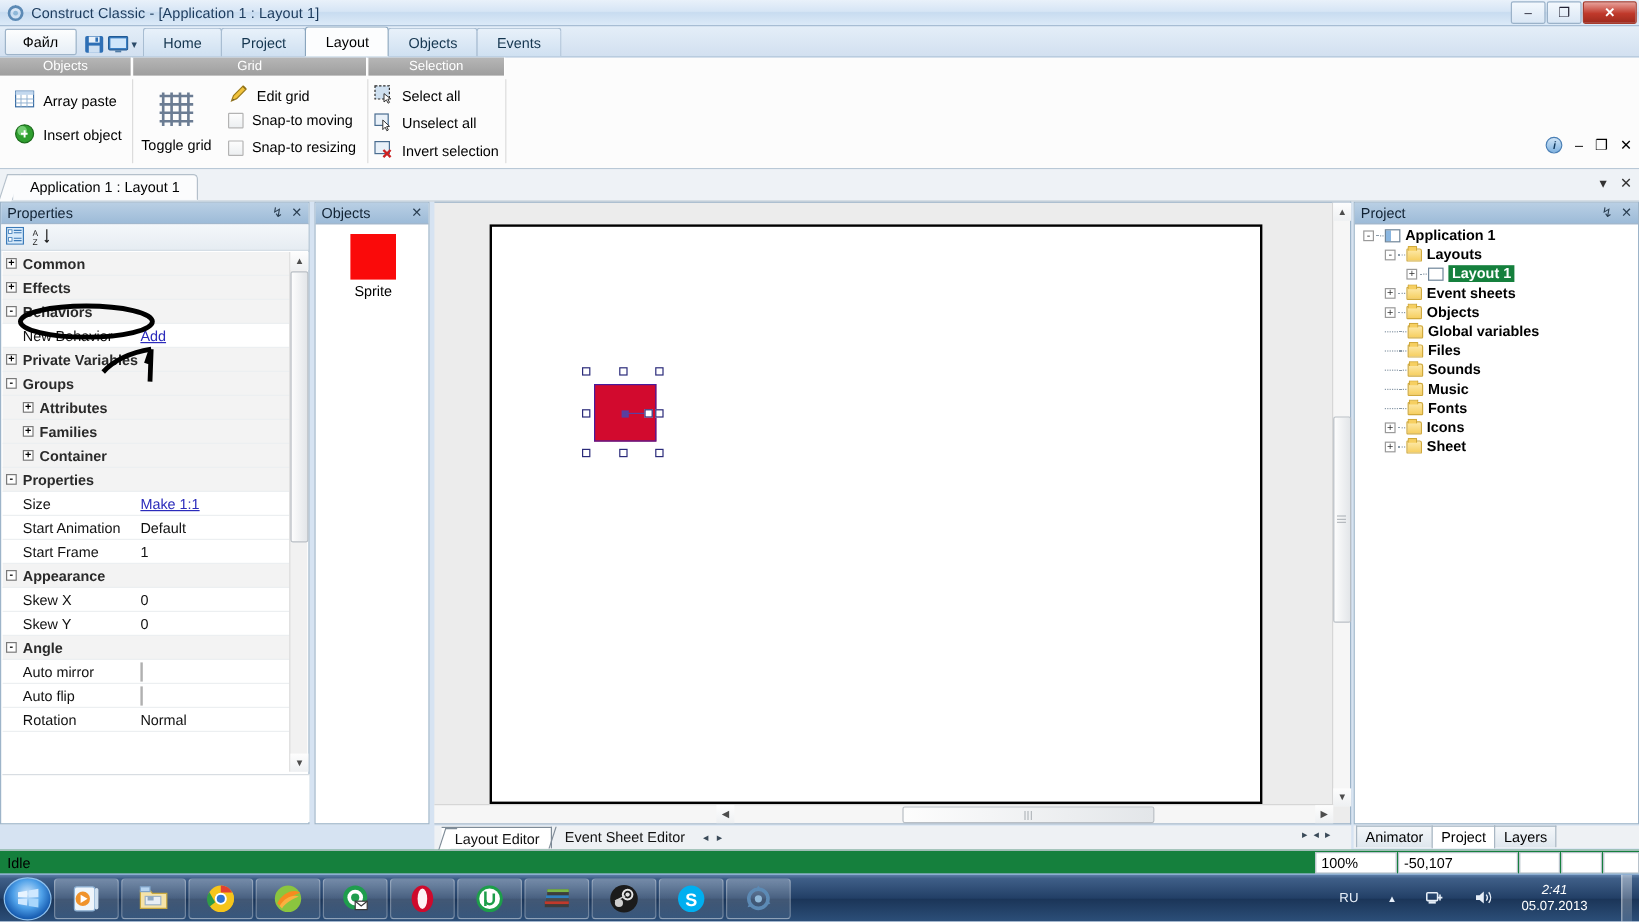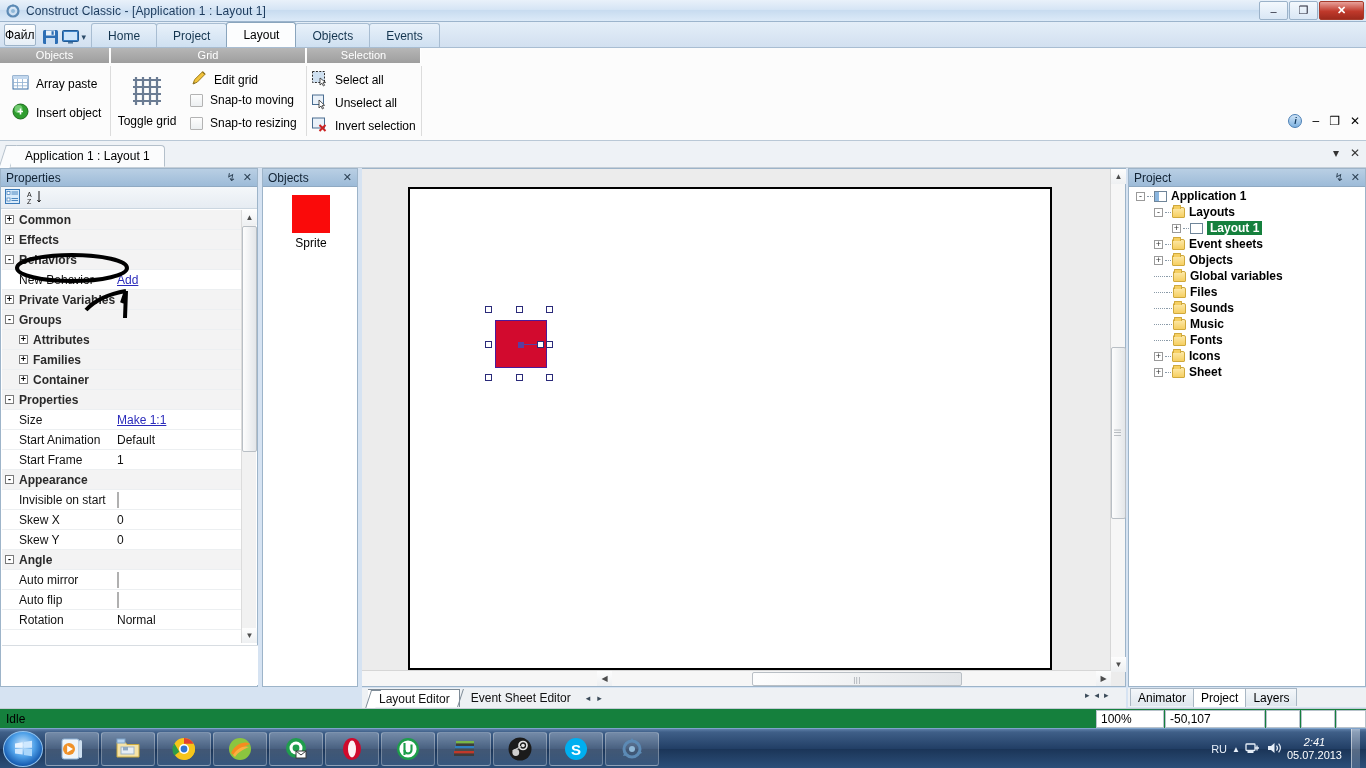--- a/index.html
+++ b/index.html
@@ -39,21 +39,21 @@
   }
 
   
   .ribbon-tabs {
     position:absolute; left:0; top:22px; width:1366px; height:26px;
     background: linear-gradient(to bottom,#e4eef8,#d2e0f0);
     display:flex; align-items:flex-end; padding-left:4px;
     border-bottom:1px solid #a8bdd2;
   }
   .file-btn {
-    height:22px; padding:0 0; margin-bottom:1px;
+    height:22px; padding:0 14px; margin-bottom:1px;
     background: linear-gradient(to bottom,#fdfefe,#e6eef6);
     border:1px solid #9eb4c9; border-radius:2px;
     display:flex;align-items:center; font-size:12px;
   }
   .qat { display:flex; align-items:center; gap:3px; margin:0 6px 2px 6px; }
   .qat-ico { width:17px;height:17px; display:block; }
   .rtab {
     height:24px; padding:0 16px; margin-left:-1px;
     display:flex;align-items:center; justify-content:center;
     font-size:12px; color:#14354f;
@@ -266,21 +266,21 @@
   }
   .tb-btn {
     width:54px;height:34px; margin-left:2px;
     border:1px solid rgba(255,255,255,.28);
     border-radius:3px;
     background: linear-gradient(to bottom, rgba(255,255,255,.28), rgba(255,255,255,.07));
     display:flex;align-items:center;justify-content:center;
   }
   .tray {
     position:absolute; right:0; top:0; height:40px; display:flex; align-items:center;
-    color:#e8f0fa; font-size:11px; gap:5px; padding-right:6px;
+    color:#e8f0fa; font-size:11px; gap:24px; padding-right:6px;
   }
   .clock { text-align:center; line-height:13px; font-size:11px; color:#fff; }
   .showdesk { width:9px; height:40px; margin-left:4px;
     background:linear-gradient(to bottom, rgba(255,255,255,.42), rgba(255,255,255,.12));
     border-left:1px solid rgba(255,255,255,.5); }
 
   .annot { position:absolute; pointer-events:none; }
 </style>
 </head>
 <body>
@@ -506,24 +506,20 @@
           <span class="pname">Start Animation</span>
           <span class="pval">Default</span>
         </div>
         <div class="prow">
           <span class="pname">Start Frame</span>
           <span class="pval">1</span>
         </div>
         <div class="prow cat">
           <span class="expander">-</span>
           <span>Appearance</span>
-        </div>
-        <div class="prow">
-          <span class="pname">Invisible on start</span>
-          <span class="pval"><span class="pcheck"></span></span>
         </div>
         <div class="prow">
           <span class="pname">Skew X</span>
           <span class="pval">0</span>
         </div>
         <div class="prow">
           <span class="pname">Skew Y</span>
           <span class="pval">0</span>
         </div>
         <div class="prow cat">

